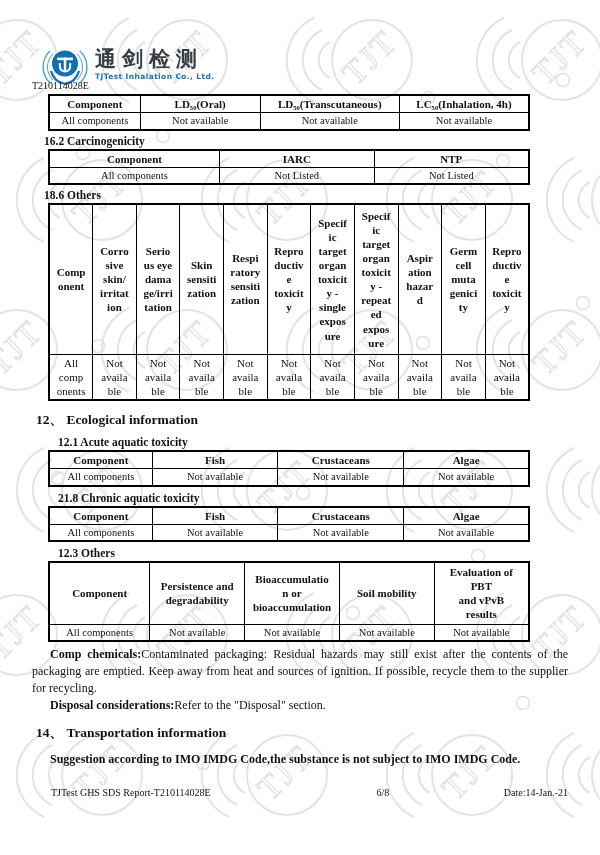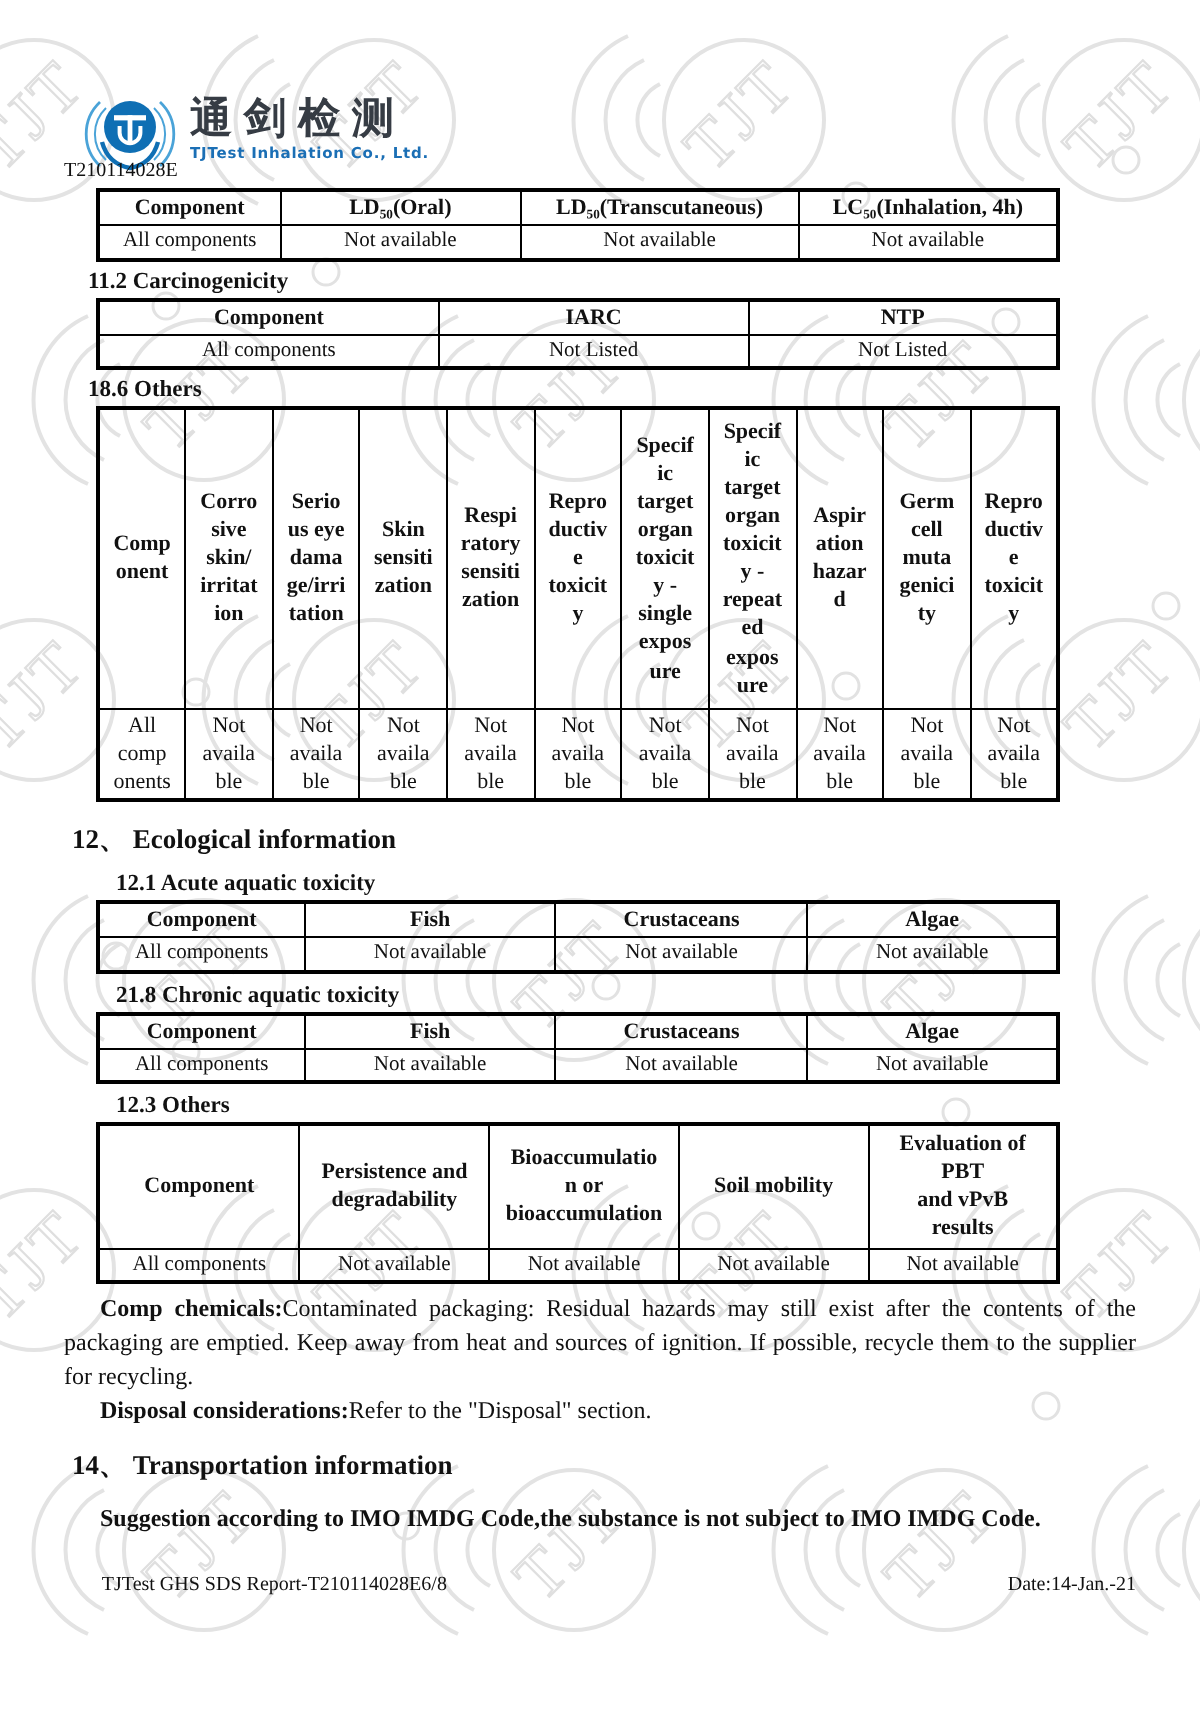--- a/index.html
+++ b/index.html
@@ -48,21 +48,21 @@
   
   .body { font-size:12px; line-height:17px; text-align:justify; text-indent:18px; margin:0; }
   .body .lead { font-weight:bold; }
   .body.bold { font-weight:bold; text-align:left; margin-top:9px; }
   .para-group { margin-top:4px; }
 
   
   .footer { position:absolute; left:32px; right:32px; top:787px; z-index:1;
             display:flex; font-size:10px; }
   .footer > div { flex:1;text-align:right; }
-  .footer .f-center { text-align:left; }
+  .footer .f-center { text-align:right; }
   .footer .f-right { text-align:right; }
 </style>
 </head>
 <body>
 
 <div class="page">
   <div class="wm-layer">
       <div class="wm" style="left: -75px; top: 0px;"><svg width="150" height="120" viewBox="0 0 150 120">
           <g fill="none" stroke="#e3e3e3" stroke-width="2">
             <path d="M34 18 A46 46 0 0 0 34 102"></path>
@@ -360,21 +360,21 @@
         <tbody>
           <tr>
             <td>All components</td>
             <td>Not available</td>
             <td>Not available</td>
             <td>Not available</td>
           </tr>
         </tbody>
       </table>
 
-    <div class="h2">11.2 Carcinogenicity</div>
+    <div class="h2">16.2 Carcinogenicity</div>
     <table class="tbl t-small t-carc">
         <thead>
           <tr>
             <th>Component</th>
             <th>IARC</th>
             <th>NTP</th>
           </tr>
         </thead>
         <tbody>
           <tr>

